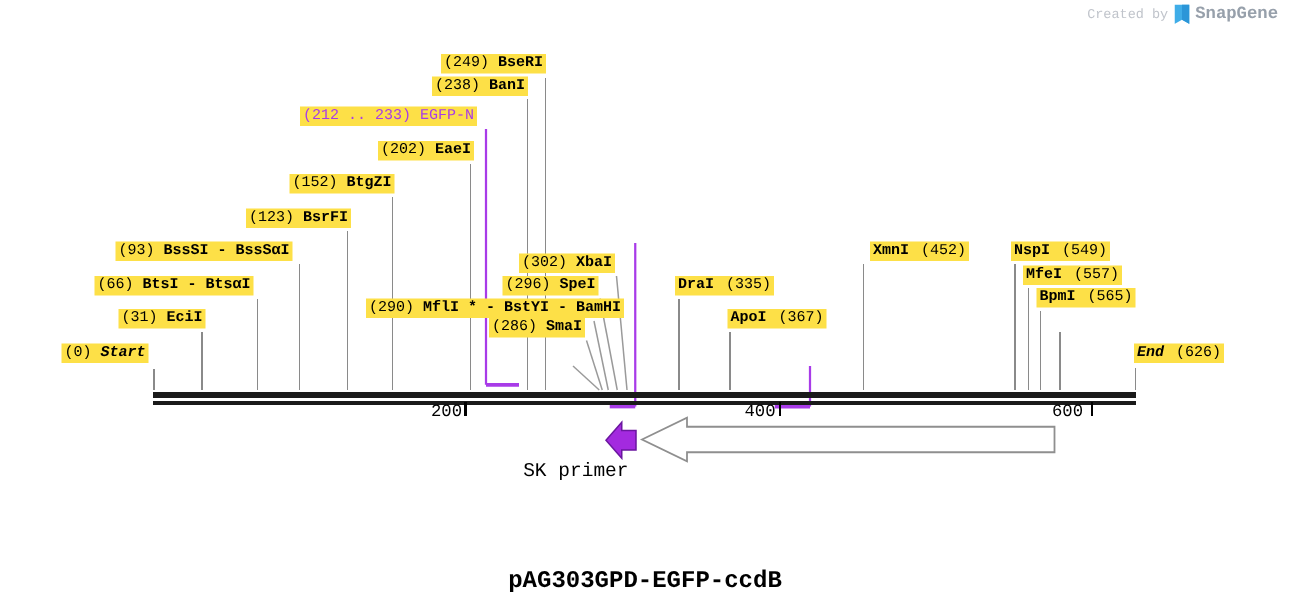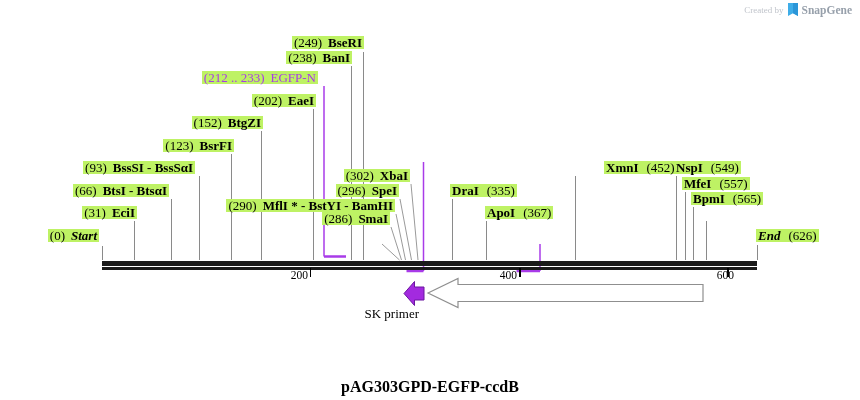--- a/index.html
+++ b/index.html
@@ -1,20 +1,20 @@
 <!DOCTYPE html>
 <html><head>
 <meta charset="utf-8">
 <style>
   html,body{margin:0;padding:0;background:#fff;}
   #stage{position:relative;width:860px;height:400px;background:#fff;overflow:hidden;
-         font-family:Liberation Serif, serif;}
+         font-family:Liberation Mono, monospace;}
   #mapsvg{position:absolute;left:0;top:0;z-index:1;}
-  .lab{position:absolute;white-space:nowrap;font-size:13px;line-height:13px;color:#000;
-       background:#bef264;padding:0 2px;z-index:2;}
+  .lab{position:absolute;white-space:nowrap;font-size:10px;line-height:13px;color:#000;
+       background:#fde047;padding:0 2px;z-index:2;}
   .lab .p{font-weight:400;}
   .lab .n{font-weight:700;}
   .lab-l .p{margin-right:6px;}
   .lab-r .n{margin-right:8px;}
   .pu{color:#a83be8;margin-left:32px;}
   .pu .n{font-weight:400;}
   .it .n{font-style:italic;}
   .tick-label{position:absolute;font-size:11.5px;line-height:12px;color:#000;z-index:2;}
   .feat-label{position:absolute;font-size:13px;line-height:14px;color:#000;z-index:3;}
   #gap-text{left:470px;top:286px;width:190px;text-align:center;}
@@ -98,36 +98,36 @@
   <div class="lab lab-l" style="right:496px;top:36px"><span class="p">(249)</span><span class="n">BseRI</span></div>
   <div class="lab lab-l" style="right:508px;top:51px"><span class="p">(238)</span><span class="n">BanI</span></div>
   <div class="lab lab-l pu" style="right:542px;top:71px"><span class="p">(212 .. 233)</span><span class="n">EGFP-N</span></div>
   <div class="lab lab-l" style="right:544px;top:94px"><span class="p">(202)</span><span class="n">EaeI</span></div>
   <div class="lab lab-l" style="right:597px;top:116px"><span class="p">(152)</span><span class="n">BtgZI</span></div>
   <div class="lab lab-l" style="right:626px;top:139px"><span class="p">(123)</span><span class="n">BsrFI</span></div>
   <div class="lab lab-l" style="right:665px;top:161px"><span class="p">(93)</span><span class="n">BssSI - BssSαI</span></div>
   <div class="lab lab-l" style="right:450px;top:169px"><span class="p">(302)</span><span class="n">XbaI</span></div>
   <div class="lab lab-l" style="right:691px;top:184px"><span class="p">(66)</span><span class="n">BtsI - BtsαI</span></div>
   <div class="lab lab-l" style="right:461px;top:184px"><span class="p">(296)</span><span class="n">SpeI</span></div>
-  <div class="lab lab-l" style="right:465px;top:199px"><span class="p">(290)</span><span class="n">MflI * - BstYI - BamHI</span></div>
+  <div class="lab lab-l" style="right:444px;top:199px"><span class="p">(290)</span><span class="n">MflI * - BstYI - BamHI</span></div>
   <div class="lab lab-l" style="right:723px;top:206px"><span class="p">(31)</span><span class="n">EciI</span></div>
   <div class="lab lab-l" style="right:470px;top:212px"><span class="p">(286)</span><span class="n">SmaI</span></div>
   <div class="lab lab-l it" style="right:761px;top:229px"><span class="p">(0)</span><span class="n">Start</span></div>
 
   <div class="lab lab-r" style="left:450px;top:184px"><span class="n">DraI</span><span class="p">(335)</span></div>
   <div class="lab lab-r" style="left:485px;top:206px"><span class="n">ApoI</span><span class="p">(367)</span></div>
-  <div class="lab lab-r" style="left:604px;top:161px"><span class="n">XmnI</span><span class="p">(452)</span></div>
+  <div class="lab lab-r" style="left:580px;top:161px"><span class="n">XmnI</span><span class="p">(452)</span></div>
   <div class="lab lab-r" style="left:674px;top:161px"><span class="n">NspI</span><span class="p">(549)</span></div>
   <div class="lab lab-r" style="left:682px;top:177px"><span class="n">MfeI</span><span class="p">(557)</span></div>
   <div class="lab lab-r" style="left:691px;top:192px"><span class="n">BpmI</span><span class="p">(565)</span></div>
   <div class="lab lab-r it" style="left:756px;top:229px"><span class="n">End</span><span class="p">(626)</span></div>
 
   <div class="tick-label" style="right:552px;top:269px">200</div>
   <div class="tick-label" style="right:343px;top:269px">400</div>
-  <div class="tick-label" style="right:126px;top:269px">600</div>
+  <div class="tick-label" style="right:138px;top:269px">600</div>
 
   <div class="feat-label" id="sk-text">SK primer</div>
 
   <div id="title-block">
     <div id="plasmid-title">pAG303GPD-EGFP-ccdB</div>
   </div>
 
 </div>
 
 </body></html>

